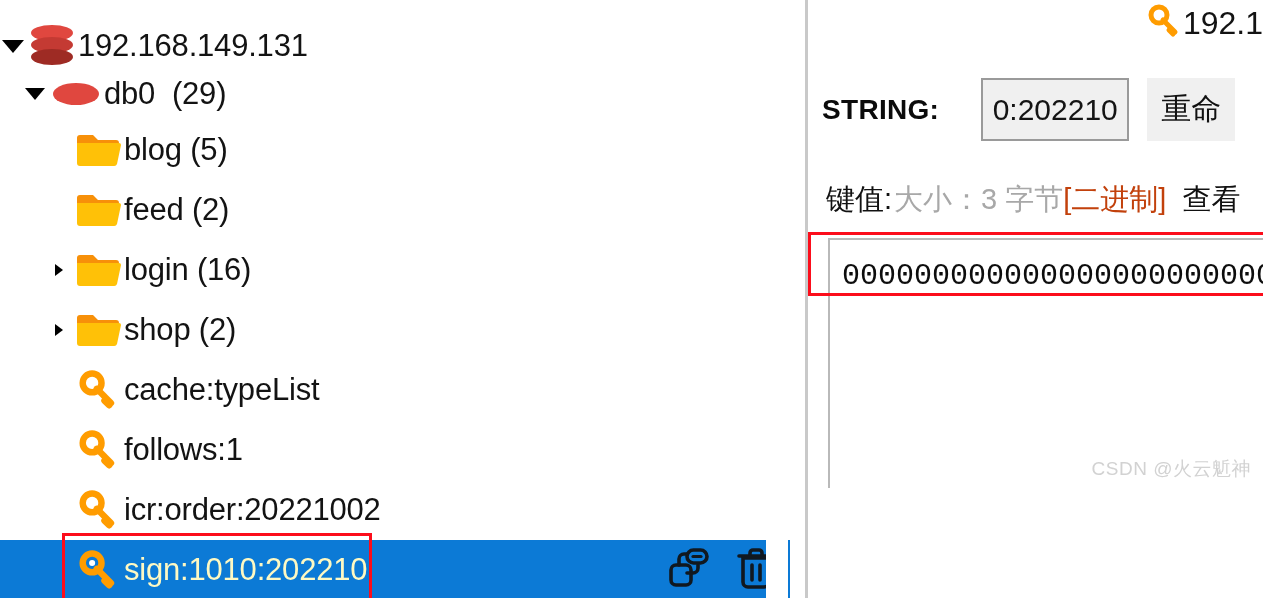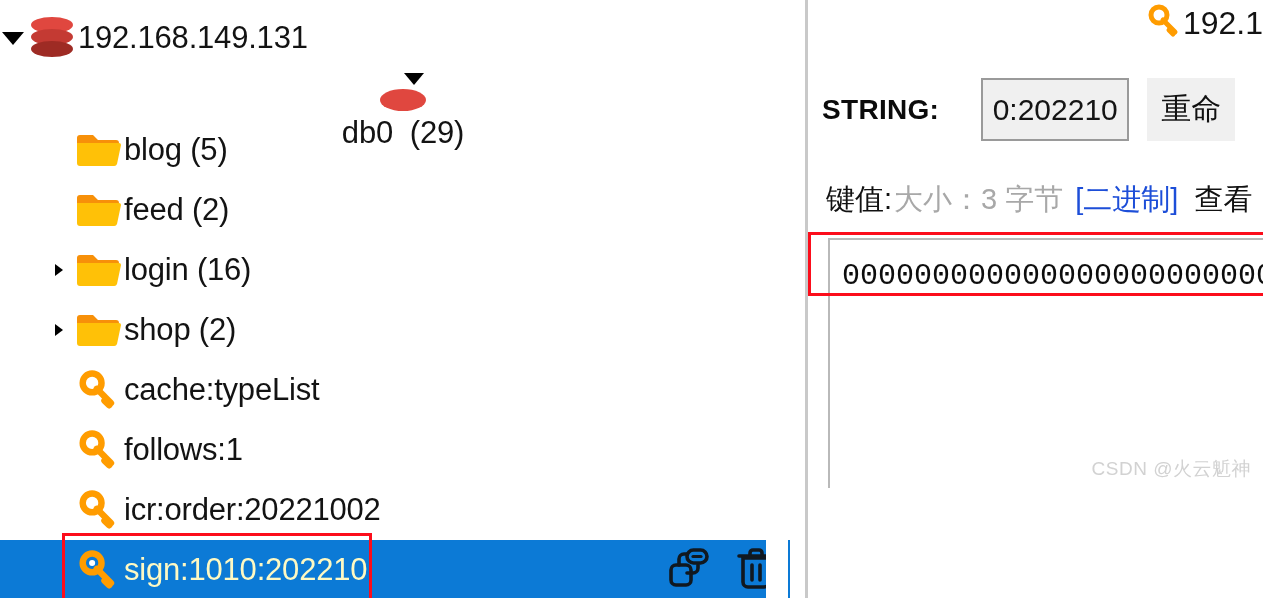--- a/index.html
+++ b/index.html
@@ -188,21 +188,21 @@
   #meta-row {
     position: absolute;
     left: 18px;
     top: 180px;
     display: flex;
     align-items: baseline;
     white-space: nowrap;
   }
   #meta-row .m-keyvalue { font-size: 29px; color: #111111; }
   #meta-row .m-size { font-size: 29px; color: #a8a8a8; margin-left: 2px; }
-  #meta-row .m-binary { font-size: 29px; color: #1d4ed8; margin-left: 12px; }
+  #meta-row .m-binary { font-size: 29px; color: #c2410c; }
   #meta-row .m-view { font-size: 29px; color: #111111; margin-left: 16px; }
 
   #value-area-wrap {
     position: absolute;
     left: 20px;
     top: 238px;
     width: 442px;
     height: 360px;
   }
   #value-textarea {
@@ -243,35 +243,35 @@
     color: #d2d2d2;
     white-space: nowrap;
     letter-spacing: 0.5px;
   }
 </style>
 </head>
 <body>
 
 <div id="tree-panel">
 
-  <div class="tree-row" style="top:8px;">
+  <div class="tree-row" style="top:16px;">
     <div class="arrow-cell" style="margin-left:0px;">
       <span class="tri-down"></span>
     </div>
     <div class="icon-cell" style="width:52px;">
       <svg width="48" height="44" viewBox="0 0 48 44">
         <ellipse cx="24" cy="9" rx="21" ry="8" fill="#e0473f"></ellipse>
         <ellipse cx="24" cy="21" rx="21" ry="8" fill="#c43a33"></ellipse>
         <ellipse cx="24" cy="33" rx="21" ry="8" fill="#9e2b24"></ellipse>
       </svg>
     </div>
     <span class="tree-label">192.168.149.131</span>
   </div>
 
-  <div class="tree-row" style="top:73px;flex-direction:column;">
+  <div class="tree-row" style="top:64px;">
     <div class="arrow-cell" style="margin-left:22px;">
       <span class="tri-down small"></span>
     </div>
     <div class="icon-cell" style="width:56px;">
       <svg width="50" height="30" viewBox="0 0 50 30">
         <ellipse cx="25" cy="15" rx="23" ry="11" fill="#e0473f"></ellipse>
       </svg>
     </div>
     <span class="tree-label">
       <span>db0</span><span>&nbsp;&nbsp;</span><span class="cnt">(29)</span>

